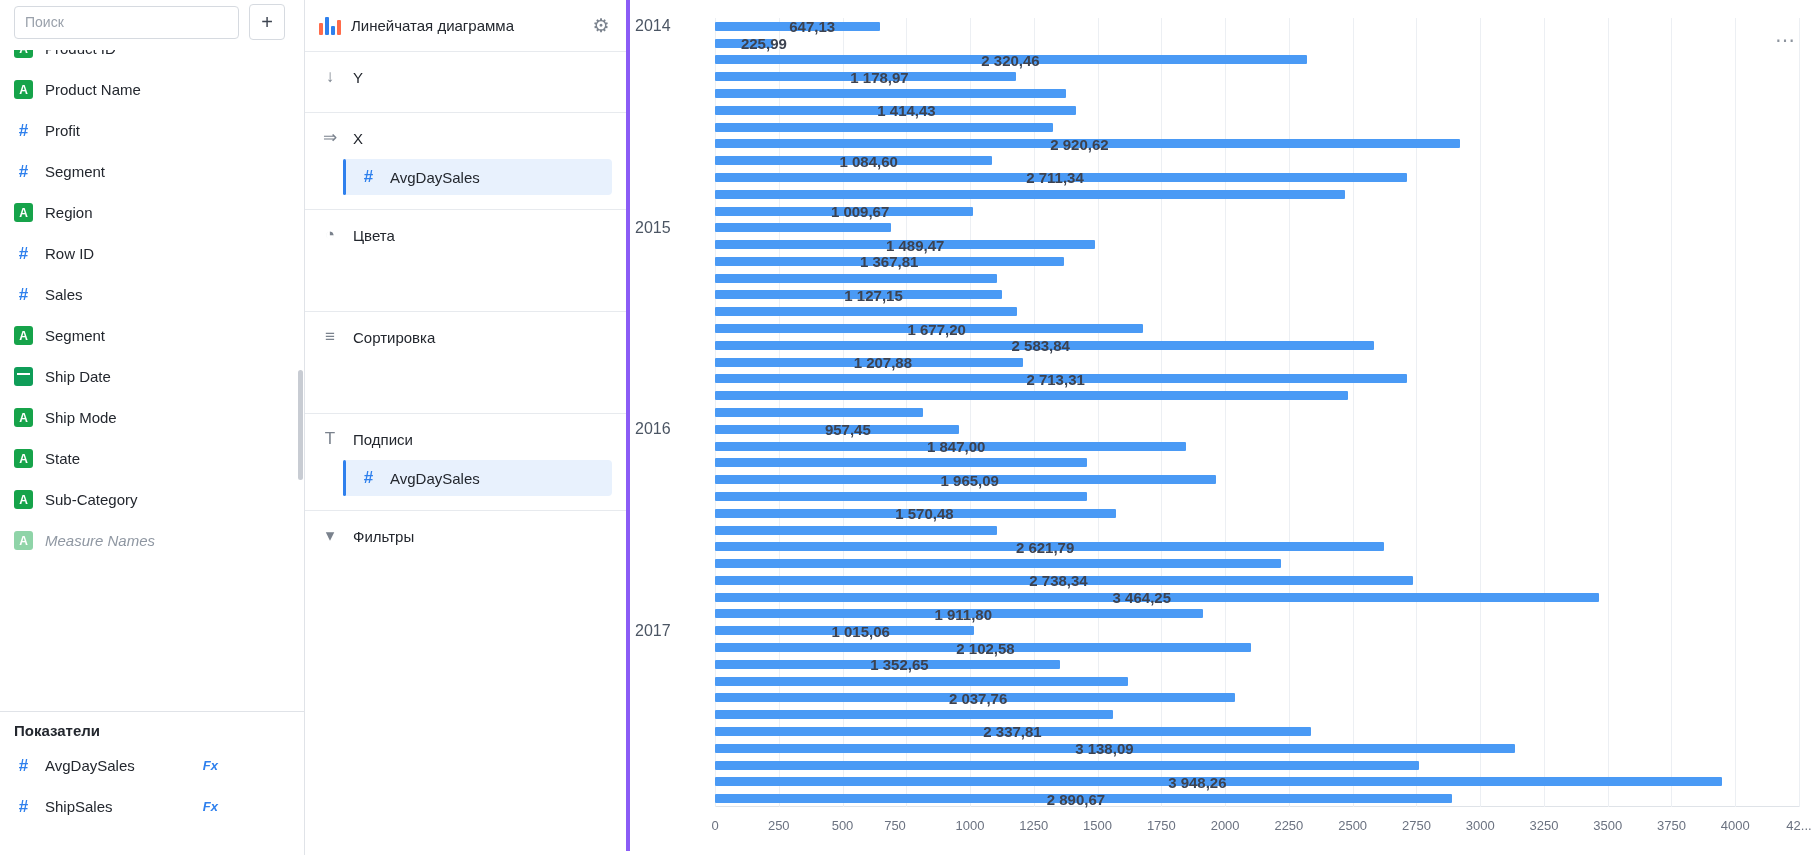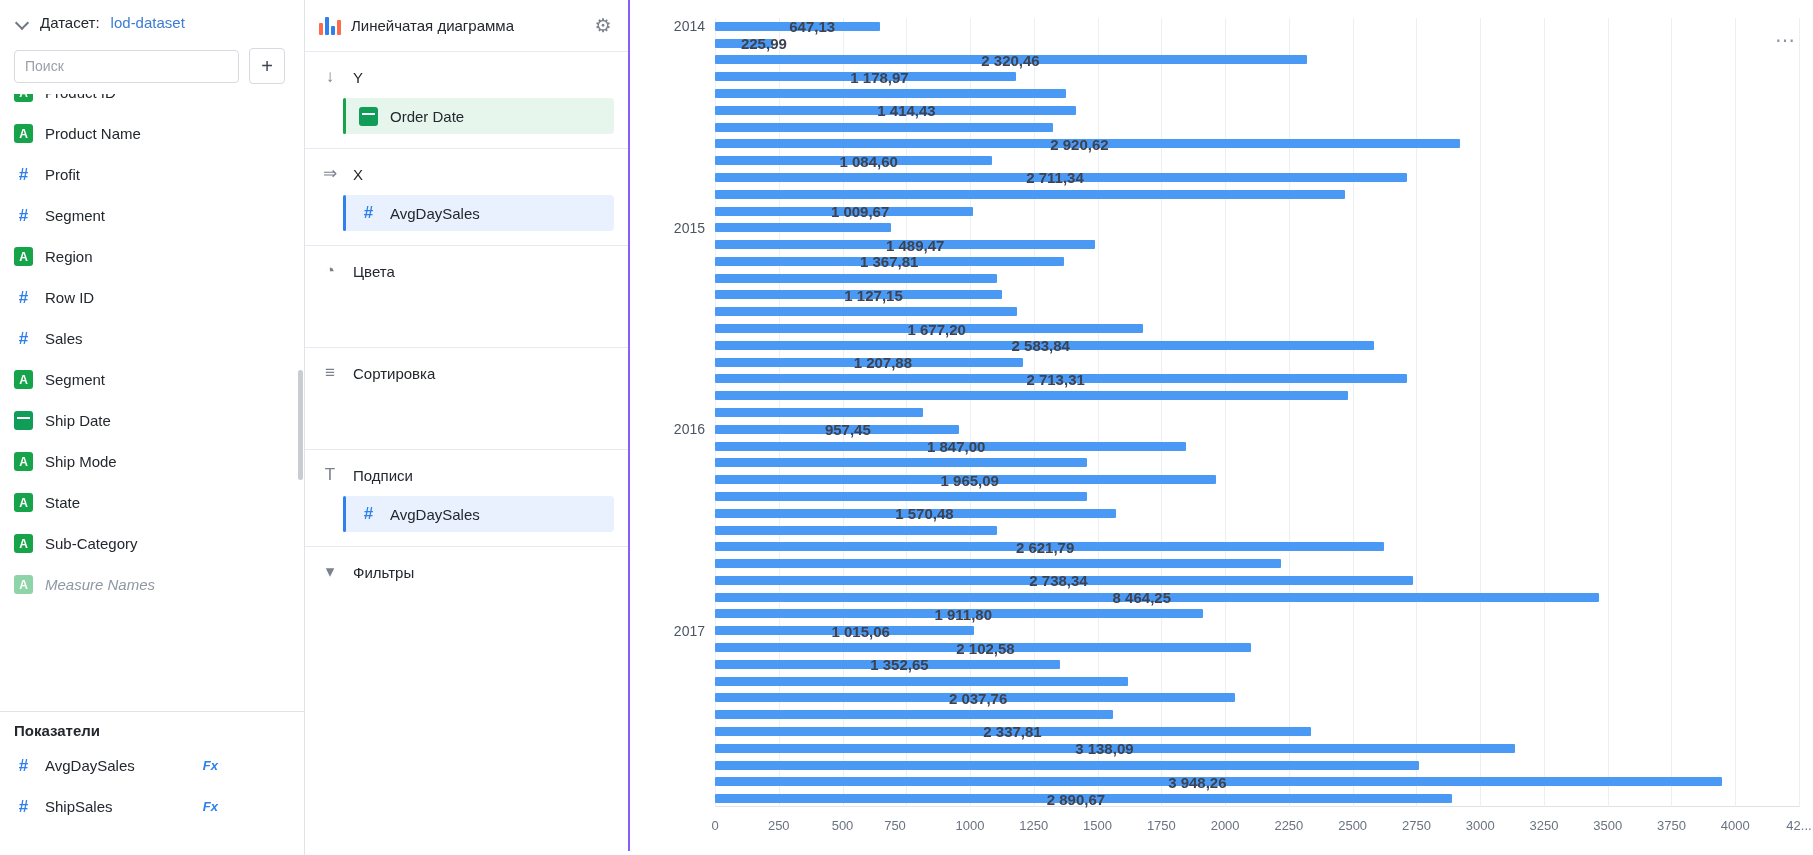--- a/index.html
+++ b/index.html
@@ -87,21 +87,21 @@
   .divider{height:1px;background:#e0e3e8;margin:4px 0 0 0;}
 
   .left-scrollbar{
     position:absolute;right:1px;top:370px;width:5px;height:110px;
     background:#c8ccd3;border-radius:3px;
   }
 
   
   .mid-panel{
     width:325px;height:851px;box-sizing:border-box;
-    border-right:2px solid #8b5cf6;background:#fff;
+    border-right:4px solid #8b5cf6;background:#fff;
     display:flex;flex-direction:column;
   }
   .mid-head{
     height:52px;display:flex;align-items:center;gap:11px;
     padding:0 14px;box-sizing:border-box;border-bottom:1px solid #e7eaee;
   }
   .chart-type-icon{width:21px;height:19px;position:relative;flex:0 0 21px;}
   .chart-type-icon i{position:absolute;bottom:0;width:4px;border-radius:1px;background:#2f80ed;}
   .chart-type-icon i:nth-child(1){left:0;height:12px;background:#ff6b4a;}
   .chart-type-icon i:nth-child(2){left:6px;height:18px;}
@@ -153,35 +153,30 @@
     white-space:nowrap;
   }
   .bar{
     position:absolute;height:9px;background:#4a9af5;border-radius:1px;
   }
   .bar-label{
     position:absolute;font-size:15px;font-weight:bold;color:#3c4250;
     transform:translateY(-50%);white-space:nowrap;
   }
   .ylabel{
-    position:absolute;font-size:14px;color:#4b5563;transform:translateY(-50%);
-    text-align:right;width:70px;
+    position:absolute;font-size:16px;color:#4b5563;transform:translateY(-50%);
+    text-align:left;width:70px;
   }
 </style>
 </head>
 <body>
 
 <div class="app">
 
   <div class="left-panel">
-    <div class="ds-header">
-      <span class="chev"></span>
-      <span class="ds-label">Датасет:</span>
-      <span class="ds-name">lod-dataset</span>
-    </div>
     <div class="search-row">
       <input class="search-input" placeholder="Поиск" style="">
       <div class="add-btn">+</div>
     </div>
 
     <div class="field-list">
       <div class="field" style="margin-top:-22px;">
         <span class="ficon a">A</span>
         <span class="fname">Product ID</span>
       </div>
@@ -259,24 +254,20 @@
           <i></i>
         </span>
       <span class="mid-title">Линейчатая диаграмма</span>
       <span class="gear">⚙</span>
     </div>
 
     <div class="shelf">
       <div class="shelf-head">
         <span class="shelf-icon">↓</span>
         <span class="shelf-name">Y</span>
-      </div>
-      <div class="pill green">
-        <span class="ficon cal"></span>
-        <span class="pill-label">Order Date</span>
       </div>
     </div>
 
     <div class="shelf">
       <div class="shelf-head">
         <span class="shelf-icon">⇒</span>
         <span class="shelf-name">X</span>
       </div>
       <div class="pill blue">
         <span class="ficon hash">#</span>
@@ -407,21 +398,21 @@
         <div class="bar" style="left: 0px; top: 473.936px; width: 372.386px; background: rgb(74, 154, 245);"></div>
         <div class="bar" style="left: 0px; top: 490.723px; width: 400.565px; background: rgb(74, 154, 245);"></div>
         <div class="bar-label" style="top: 495.223px; left: 180.254px;">1 570,48</div>
         <div class="bar" style="left: 0px; top: 507.511px; width: 281.84px; background: rgb(74, 154, 245);"></div>
         <div class="bar" style="left: 0px; top: 524.298px; width: 668.711px; background: rgb(74, 154, 245);"></div>
         <div class="bar-label" style="top: 528.798px; left: 300.92px;">2 621,79</div>
         <div class="bar" style="left: 0px; top: 541.085px; width: 566.231px; background: rgb(74, 154, 245);"></div>
         <div class="bar" style="left: 0px; top: 557.872px; width: 698.438px; background: rgb(74, 154, 245);"></div>
         <div class="bar-label" style="top: 562.372px; left: 314.297px;">2 738,34</div>
         <div class="bar" style="left: 0px; top: 574.66px; width: 883.588px; background: rgb(74, 154, 245);"></div>
-        <div class="bar-label" style="top: 579.16px; left: 397.614px;">8 464,25</div>
+        <div class="bar-label" style="top: 579.16px; left: 397.614px;">3 464,25</div>
         <div class="bar" style="left: 0px; top: 591.447px; width: 487.621px; background: rgb(74, 154, 245);"></div>
         <div class="bar-label" style="top: 595.947px; left: 219.43px;">1 911,80</div>
         <div class="bar" style="left: 0px; top: 608.234px; width: 258.9px; background: rgb(74, 154, 245);"></div>
         <div class="bar-label" style="top: 612.734px; left: 116.505px;">1 015,06</div>
         <div class="bar" style="left: 0px; top: 625.021px; width: 536.282px; background: rgb(74, 154, 245);"></div>
         <div class="bar-label" style="top: 629.521px; left: 241.327px;">2 102,58</div>
         <div class="bar" style="left: 0px; top: 641.809px; width: 345.005px; background: rgb(74, 154, 245);"></div>
         <div class="bar-label" style="top: 646.309px; left: 155.252px;">1 352,65</div>
         <div class="bar" style="left: 0px; top: 658.596px; width: 413.195px; background: rgb(74, 154, 245);"></div>
         <div class="bar" style="left: 0px; top: 675.383px; width: 519.749px; background: rgb(74, 154, 245);"></div>

